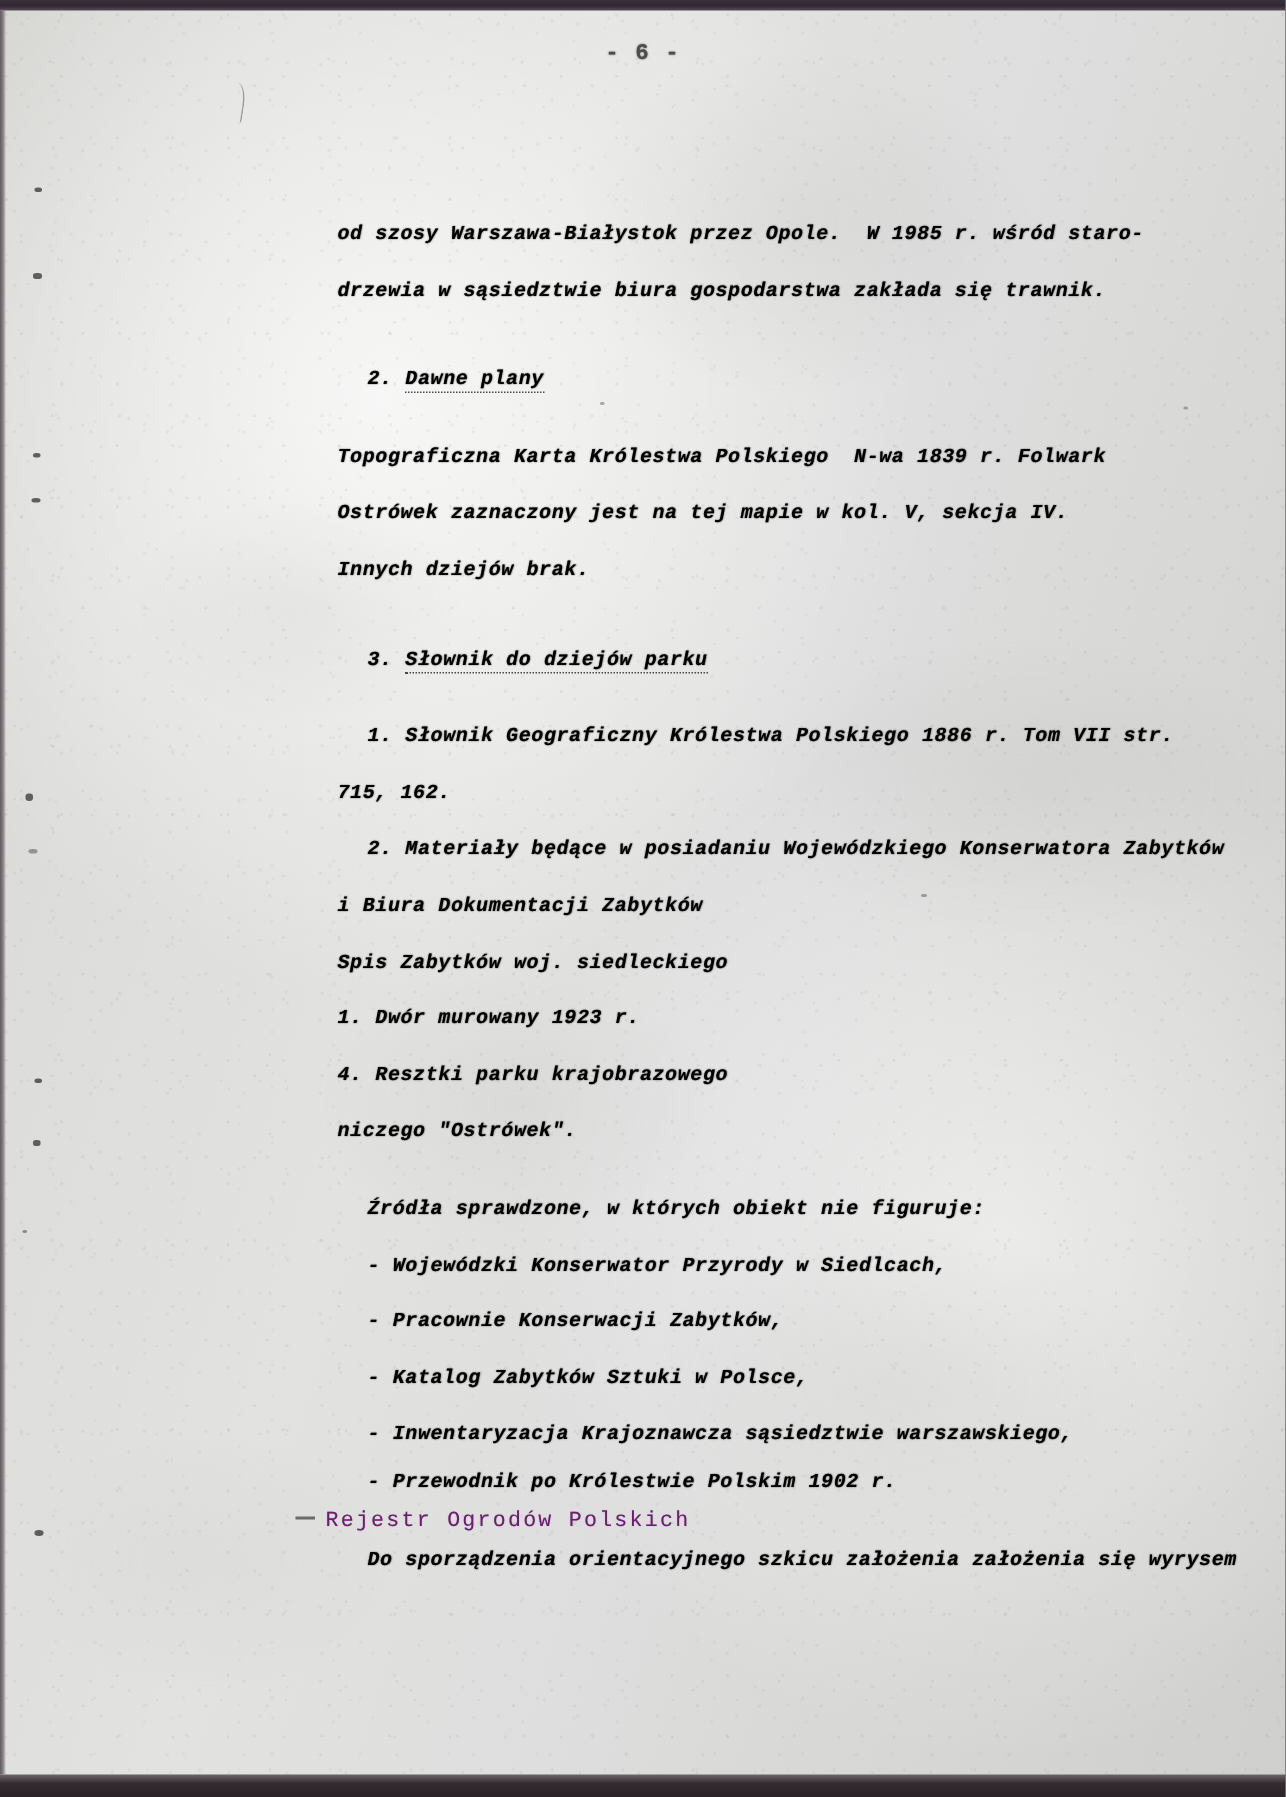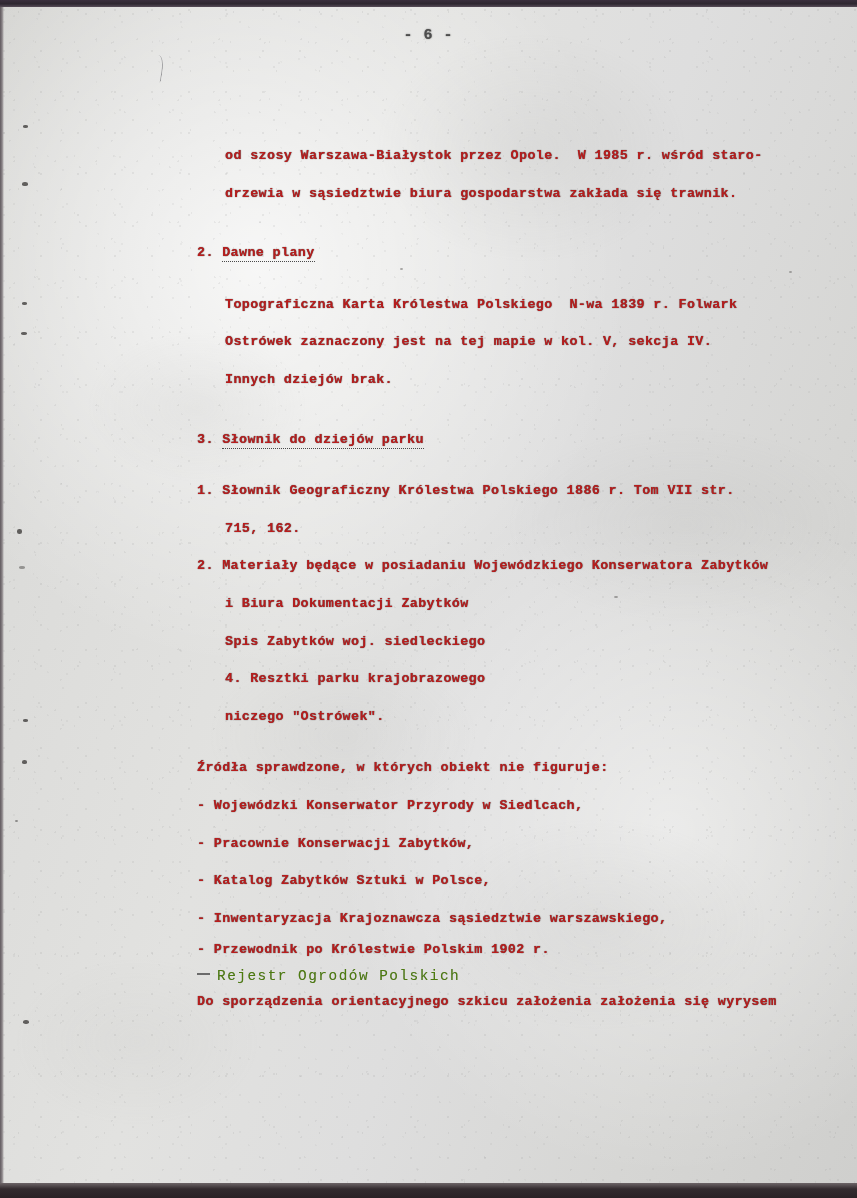--- a/index.html
+++ b/index.html
@@ -116,48 +116,49 @@
     left: 197px;
     top: 137px;
     width: 632px;
   }
 
   .line {
     position: relative;
     font-size: 13.3px;
     line-height: 37.6px;
     letter-spacing: 0.42px;
-    color: #b91c1c;
+    color: #000000;
     white-space: pre;
     font-weight: 700;
     text-shadow:
       0 0 0.9px rgba(60,60,60,.9),
       0.4px 0.25px 0.9px rgba(90,90,90,.45);
-  }
-
-  
-  .num { padding-left: 0; }
+    font-style: italic;
+  }
+
+  
+  .num { padding-left: 0; margin-left: 48px; }
   .ind1 { padding-left: 28px; }
 
   .heading { display: inline-block; }
   .heading .ul {
     border-bottom: 1.6px dotted #4a4a4a;
     padding-bottom: 1px;
   }
 
   .gap-sm { height: 14px; }
   .gap-md { height: 22px; }
 
   
   .alt-type {
     font-size: 14.4px;
     line-height: 26px;
     letter-spacing: 1.5px;
     font-weight: 400;
-    color: #4d7c0f;
+    color: #701a75;
     text-shadow: 0 0 0.6px rgba(110,110,110,.6);
     padding-left: 20px;
     white-space: pre;
   }
   .alt-dash {
     position: absolute;
     left: 0;
     top: 10px;
     width: 13px;
     height: 2px;
@@ -236,20 +237,21 @@
       <div class="line num"><span>3.</span> <span class="heading"><span class="ul">Słownik do dziejów parku</span></span></div>
 
       <div class="gap-sm"></div>
 
       <div class="line num"><span>1.</span> <span>Słownik Geograficzny Królestwa Polskiego 1886 r. Tom VII str.</span></div>
       <div class="line ind1">715, 162.</div>
 
       <div class="line num"><span>2.</span> <span>Materiały będące w posiadaniu Wojewódzkiego Konserwatora Zabytków</span></div>
       <div class="line ind1">i Biura Dokumentacji Zabytków</div>
       <div class="line ind1">Spis Zabytków woj. siedleckiego</div>
+      <div class="line ind1">1. Dwór murowany 1923 r.</div>
       <div class="line ind1">4. Resztki parku krajobrazowego</div>
 
       <div class="line ind1">niczego "Ostrówek".</div>
 
       <div class="gap-sm"></div>
 
       <div class="line num">Źródła sprawdzone, w których obiekt nie figuruje:</div>
 
       <div class="line num"><span>-</span> <span>Wojewódzki Konserwator Przyrody w Siedlcach,</span></div>
       <div class="line num"><span>-</span> <span>Pracownie Konserwacji Zabytków,</span></div>

